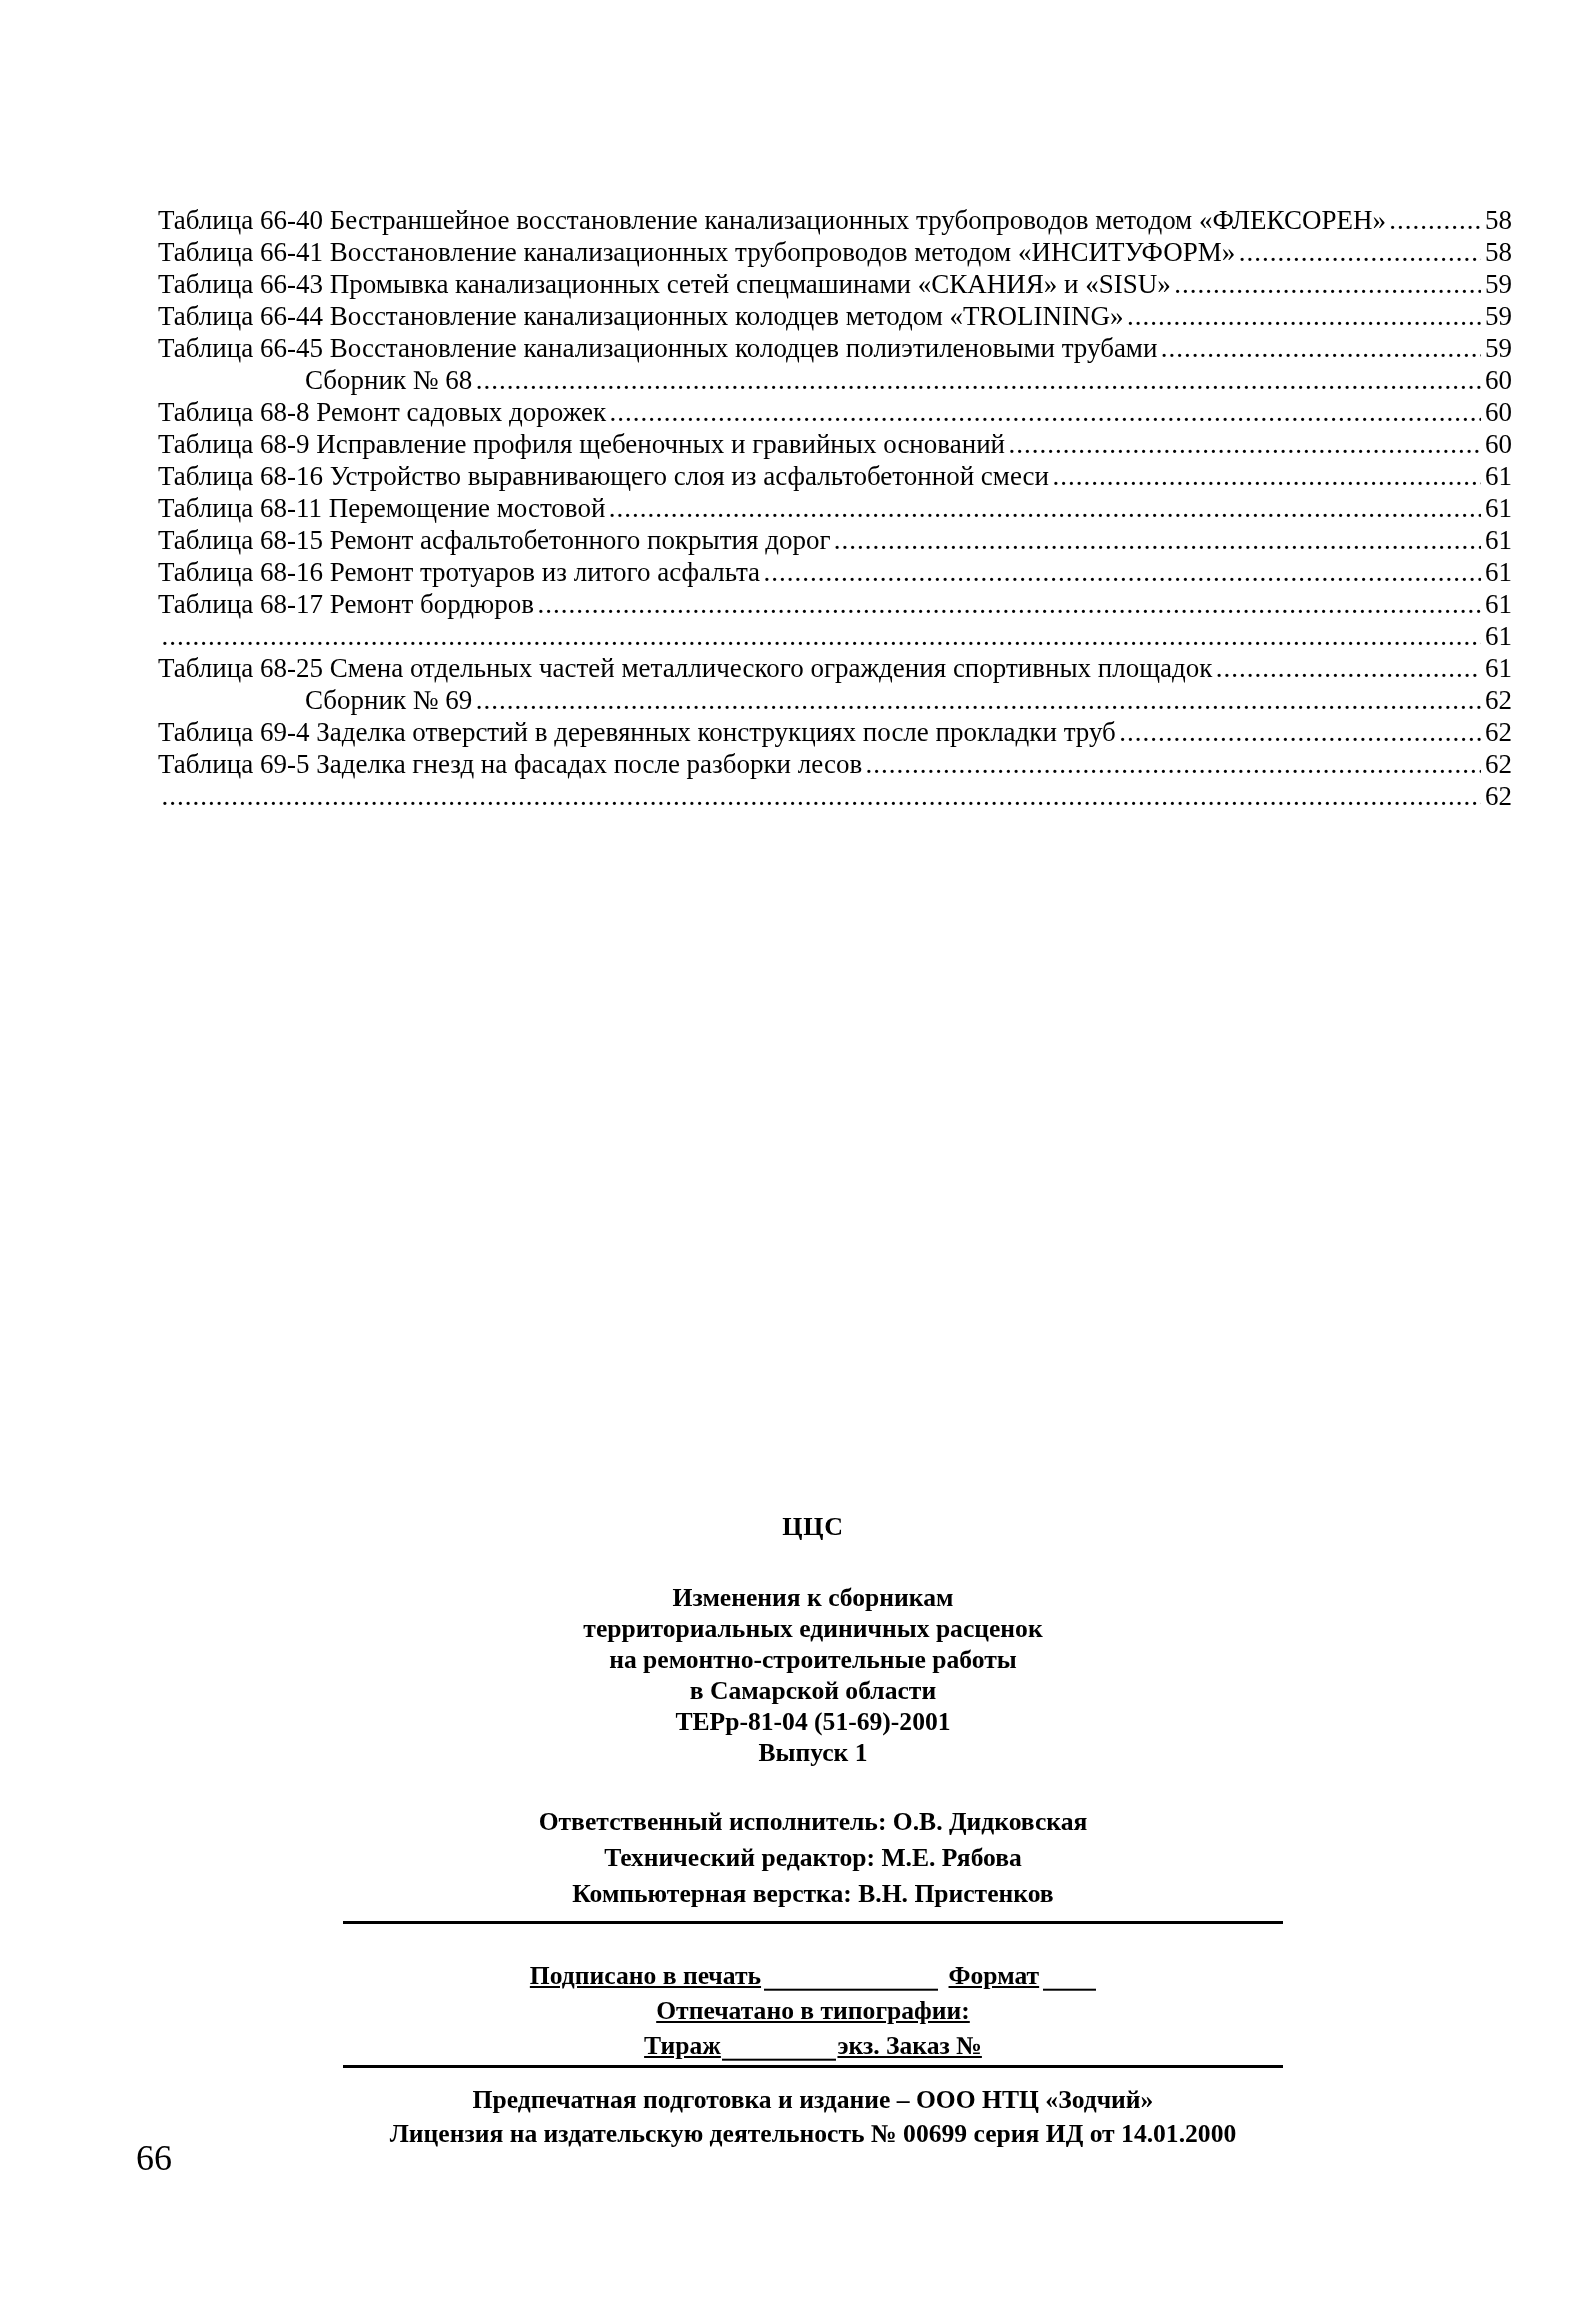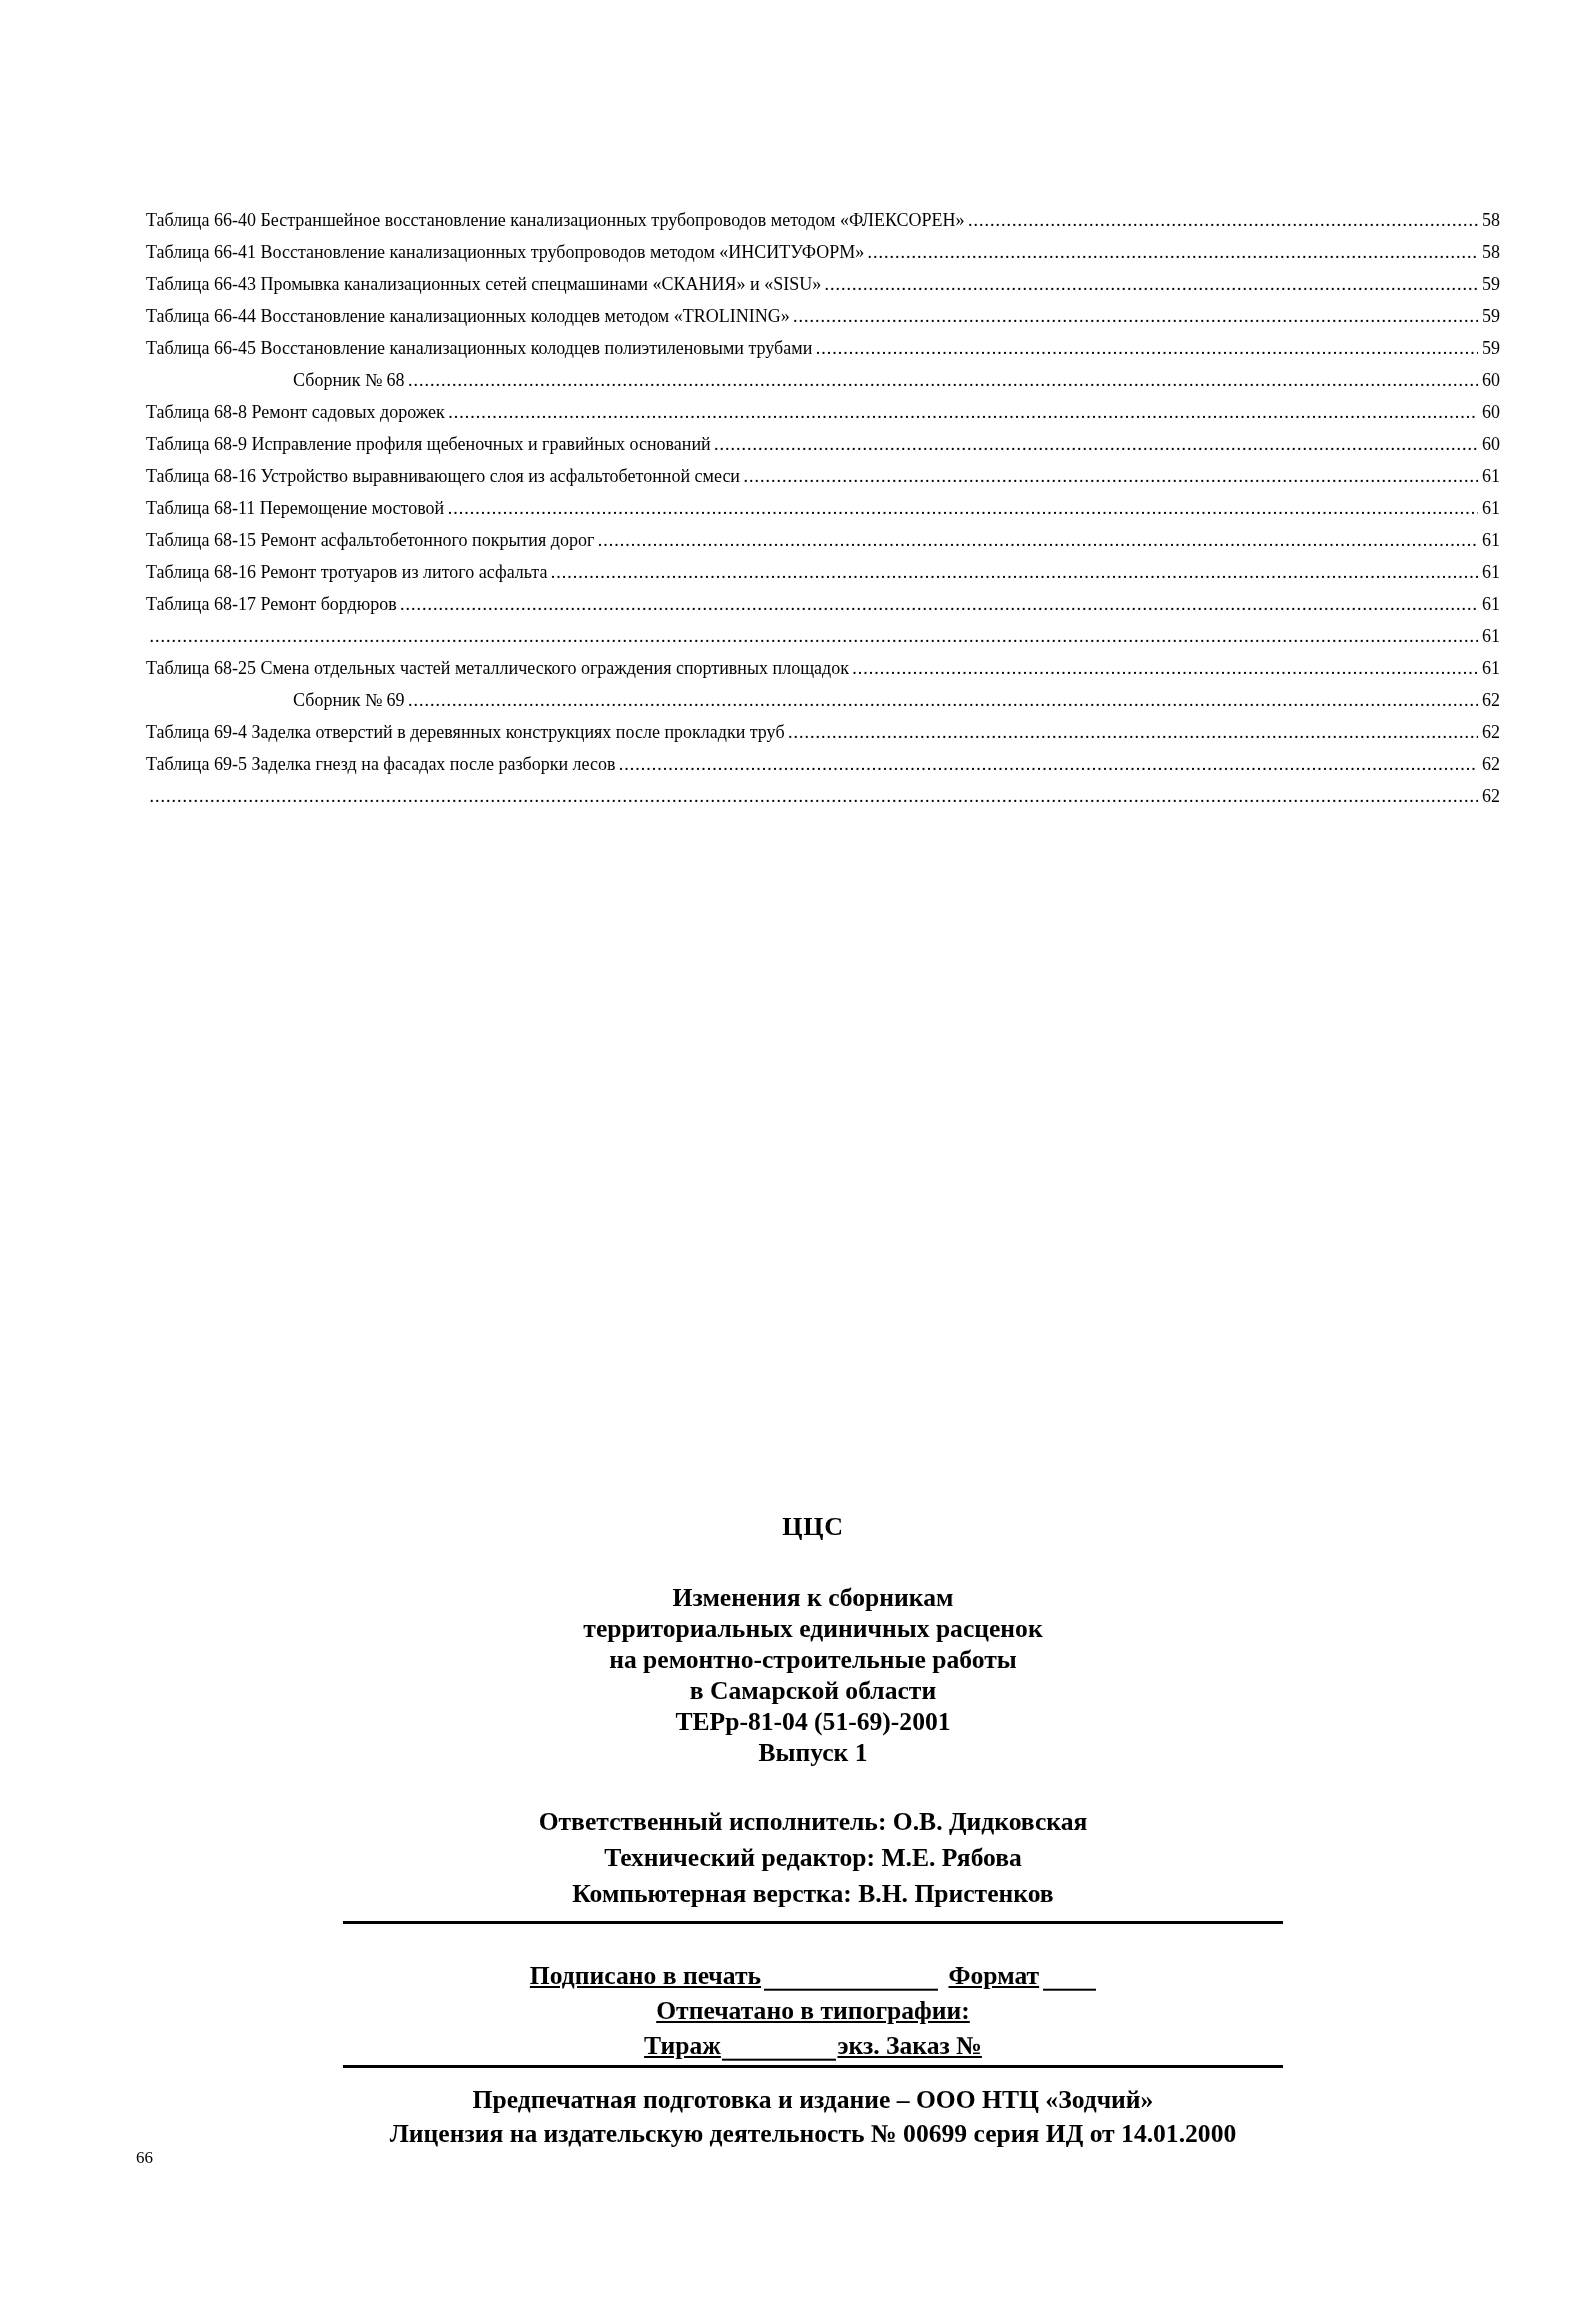--- a/index.html
+++ b/index.html
@@ -5,22 +5,22 @@
   html,body{margin:0;padding:0;background:#ffffff;}
   .page{
     position:relative;
     width:1591px;height:2307px;
     background:#ffffff;color:#000;
     font-family:"Liberation Serif","DejaVu Serif",serif;
     overflow:hidden;
   }
   
   .toc{
-    position:absolute;left:146px;top:204px;width:1354px;
-    font-size:18px;line-height:32px;
+    position:absolute;left:158px;top:204px;width:1354px;
+    font-size:27px;line-height:32px;
   }
   .toc-row{display:flex;align-items:baseline;}
   .toc-row.indent{padding-left:147px;}
   .toc-label{white-space:nowrap;flex:0 0 auto;}
   .leader{
     flex:1 1 auto;overflow:hidden;white-space:nowrap;
     margin:0 4px 0 3.4px;min-width:9.4px;
   }
   .leader::after{
     letter-spacing:1px;
@@ -41,21 +41,21 @@
   .print-block{margin-top:34px;line-height:35px;text-decoration:underline;}
   .publisher-block{margin-top:15px;line-height:34px;}
   .blank{
     display:inline-block;border-bottom:2.7px solid #000;
     transform:translateY(6.7px);height:0.8em;
   }
   .blank-long{width:174px;margin:0 10.8px 0 2.7px;}
   .blank-short{width:53px;margin-left:4px;}
   .blank-med{width:114px;margin:0 1.3px;}
   
-  .pageno{position:absolute;left:136px;top:2143px;font-size:17px;line-height:30px;}
+  .pageno{position:absolute;left:136px;top:2143px;font-size:36px;line-height:30px;}
 </style>
 </head>
 <body>
 
 <div class="page">
 
   <div class="toc" id="toc">
     <div class="toc-row">
       <span class="toc-label">Таблица 66-40 Бестраншейное восстановление канализационных трубопроводов методом «ФЛЕКСОРЕН»</span>
       <span class="leader"></span>

